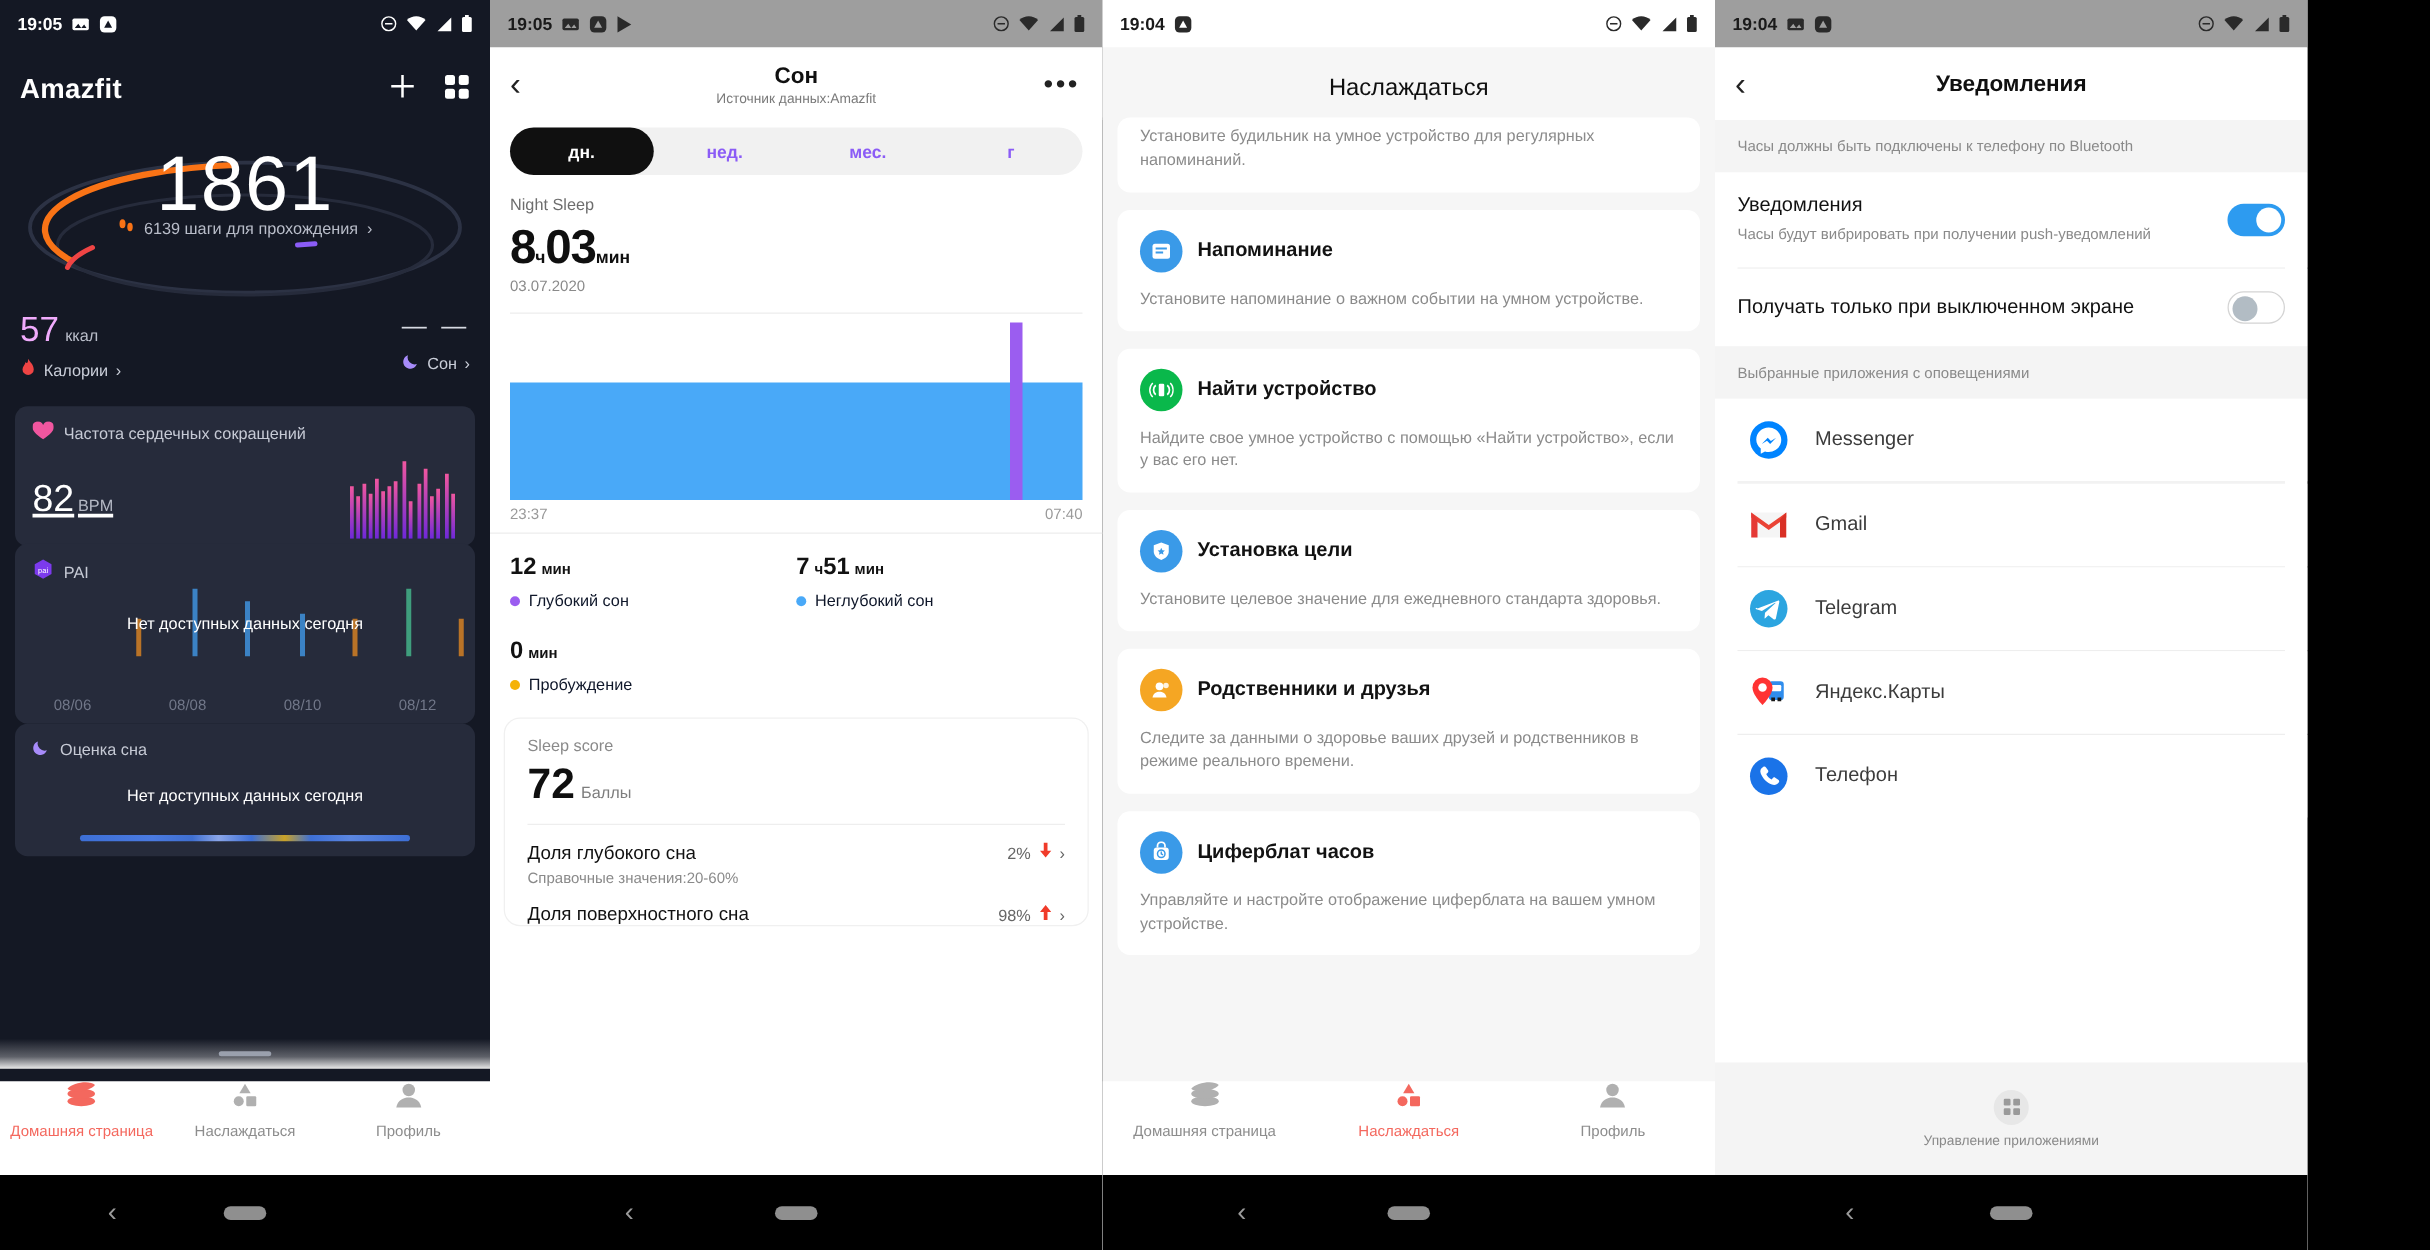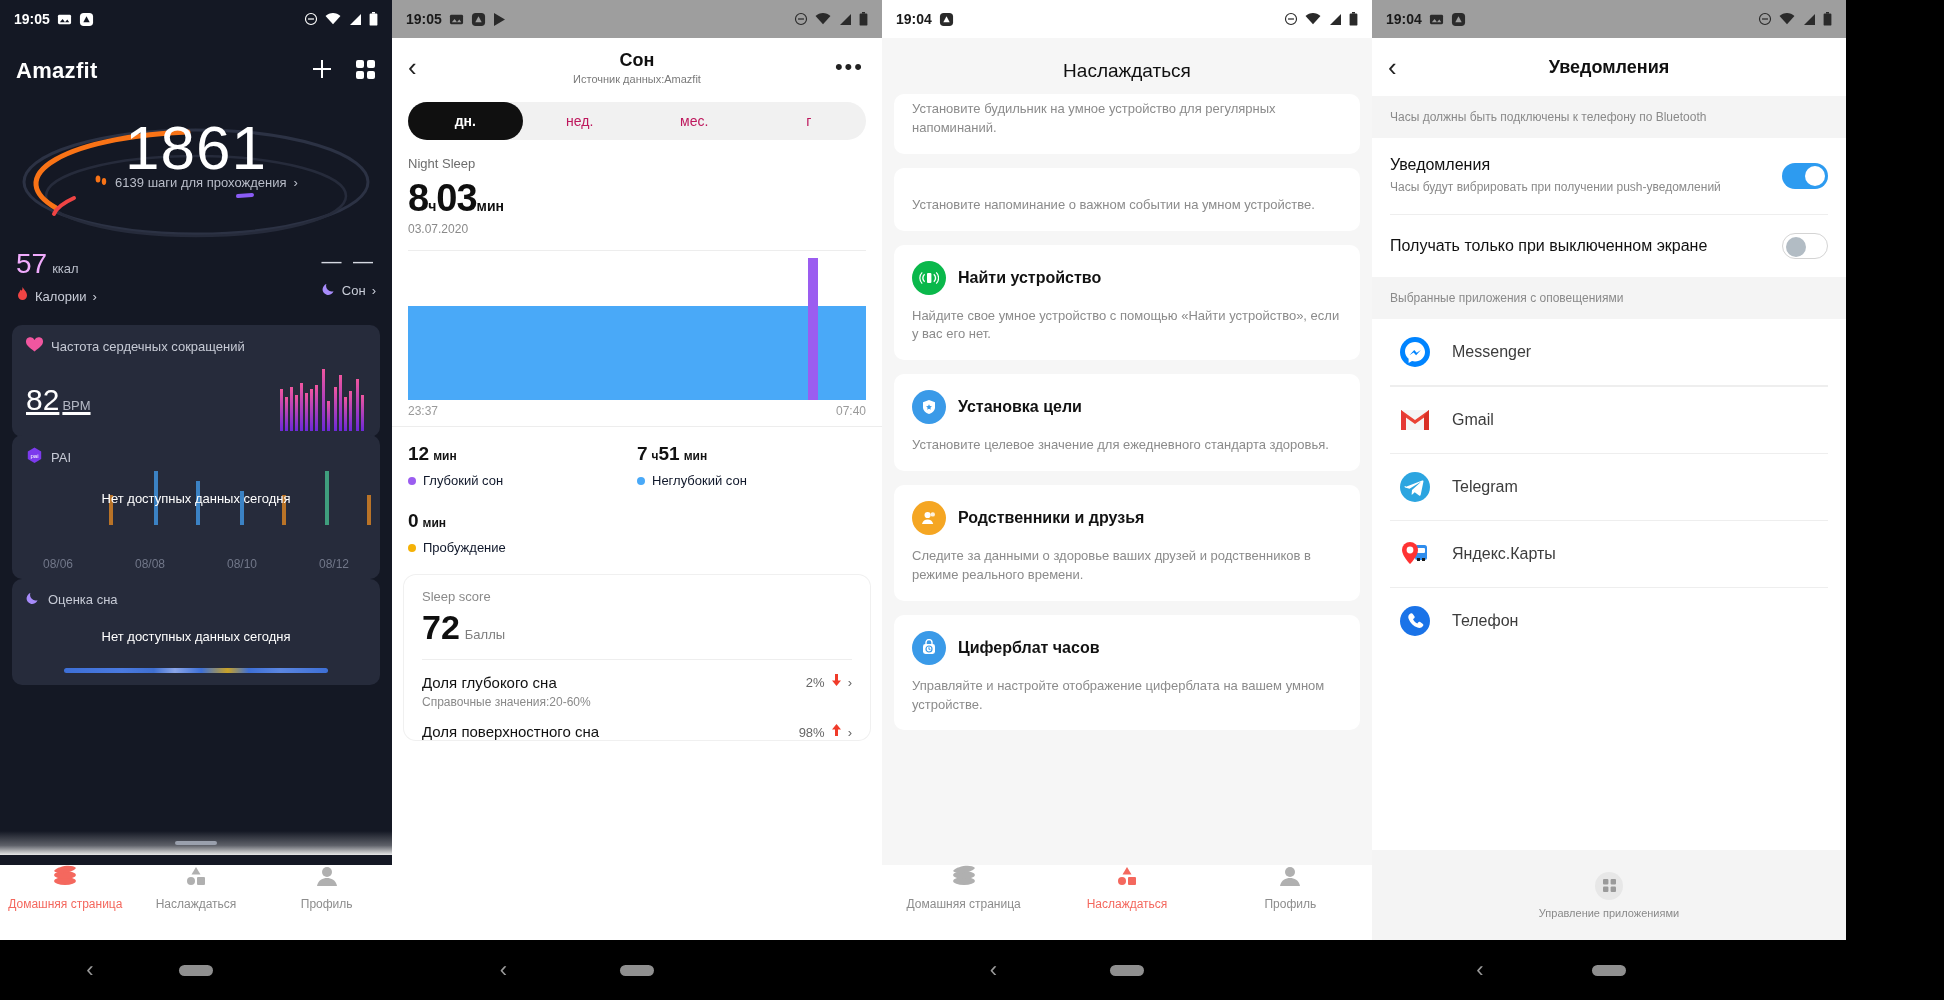--- a/index.html
+++ b/index.html
@@ -92,21 +92,21 @@
   
   .appbar { height: 58px; display: flex; align-items: center; padding: 0 16px; position: relative; background: #fff; }
   .appbar .chev { font-size: 26px; color: #222; font-weight: 300; }
   .appbar-center { position: absolute; left: 0; width: 100%; text-align: center; }
   .appbar-title { font-size: 18px; font-weight: bold; color: #101010; }
   .appbar-sub { font-size: 11px; color: #7a7a7a; margin-top: 2px; }
   .appbar .dots { position: absolute; right: 18px; font-size: 22px; color: #222; letter-spacing: 2px; }
 
   .segbar { margin: 6px 16px 0; height: 38px; background: #f1f1f1; border-radius: 19px; display: flex; }
   .seg { flex: 1; display: flex; align-items: center; justify-content: center;
-    font-size: 14px; color: #be185d; border-radius: 19px; }
+    font-size: 14px; color: #8b5cf6; border-radius: 19px; font-weight: bold; }
   .seg.on { background: #101010; color: #fff; font-weight: bold; }
 
   .sleep-lbl { margin: 16px 0 0 16px; font-size: 13px; color: #6d6d6d; }
   .sleep-big { margin: 6px 0 0 16px; display: flex; align-items: baseline; color: #0f0f0f; }
   .sleep-big .n { font-size: 38px; font-weight: bold; letter-spacing: -1px; }
   .sleep-big .u { font-size: 14px; font-weight: bold; }
   .sleep-date { margin: 2px 0 0 16px; font-size: 12px; color: #8a8a8a; }
 
   .sleepchart { position: relative; margin: 14px 16px 0; height: 150px; }
   .glline { position: absolute; left: 0; width: 100%; height: 1px; background: #ededed; }
@@ -566,20 +566,30 @@
       </div>
     </div>
 
     <div class="enjoy-title">Наслаждаться</div>
 
     <div class="ecard" style="padding-top:6px">
       <div class="ecard-desc" style="margin-top:0">Установите будильник на умное устройство для регулярных напоминаний.</div>
     </div>
 
     <div class="ecard">
+      <div class="ecard-head">
+        <span class="eicon" style="background:#3a9ae8">
+            <svg width="18" height="18" viewBox="0 0 18 18">
+              <rect x="2" y="3" width="14" height="12" rx="2" fill="#fff"></rect>
+              <rect x="4.5" y="6" width="9" height="1.6" fill="#3a9ae8"></rect>
+              <rect x="4.5" y="9.2" width="6" height="1.6" fill="#3a9ae8"></rect>
+            </svg>
+          </span>
+        <span class="ecard-title">Напоминание</span>
+      </div>
       <div class="ecard-desc">Установите напоминание о важном событии на умном устройстве.</div>
     </div>
 
     <div class="ecard">
       <div class="ecard-head">
         <span class="eicon" style="background:#0ab84b">
             <svg width="20" height="18" viewBox="0 0 20 18">
               <rect x="8" y="4" width="4.4" height="10" rx="1" fill="#fff"></rect>
               <path d="M5.6 5.2A5 5 0 0 0 5.6 12.8" stroke="#fff" stroke-width="1.4" fill="none"></path>
               <path d="M14.8 5.2A5 5 0 0 1 14.8 12.8" stroke="#fff" stroke-width="1.4" fill="none"></path>

